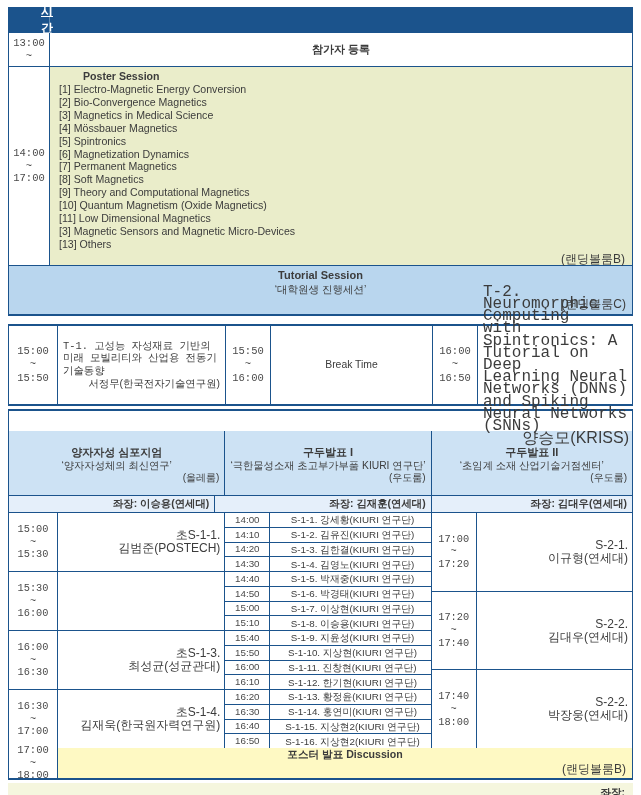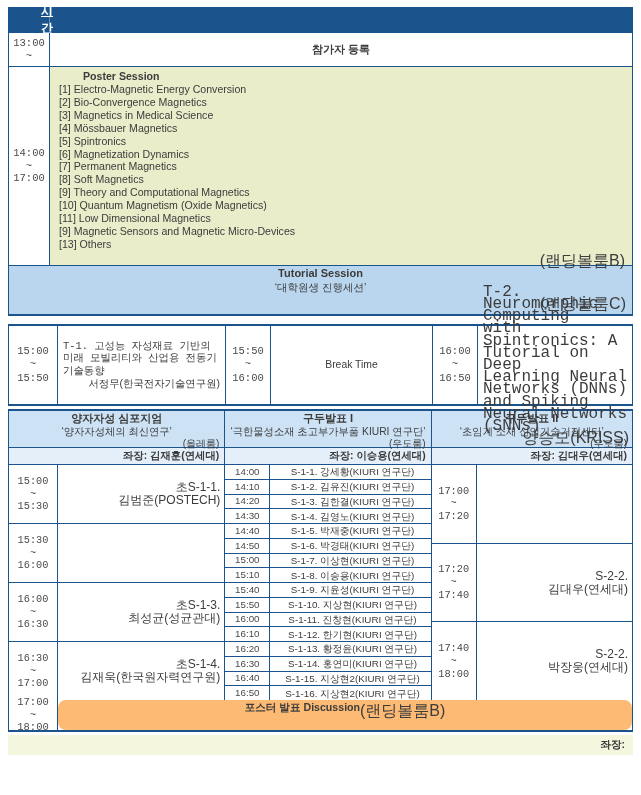--- a/index.html
+++ b/index.html
@@ -35,21 +35,21 @@
     display:flex; align-items:center; justify-content:center; text-align:center;
     font-size:10.5px; color:#4a4a4a; line-height:1.2;
   }
   .reg-row { height:34px; }
   .reg-label { flex:1; display:flex; align-items:center; justify-content:center; font-size:11px; font-weight:bold; }
 
   .poster-row { height:199px; }
   .poster-cell { flex:1; background:#eaedca; padding:3px 7px 2px 9px; }
   .poster-title { font-weight:bold; font-size:10.6px; line-height:13px;margin-left:24px; }
   .poster-item { font-size:10.6px; line-height:12.9px; }
-  .room-line { text-align:right; font-size:16px; color:#3c3c3c; }
+  .room-line { text-align:right; font-size:12px; color:#3c3c3c; }
 
   .tutorial-row {
     height:50px; background:#b9d6ee; border-bottom:2px solid #1b538c;
     display:flex; flex-direction:column; justify-content:center; padding:2px 6px;
   }
   .tut-title { text-align:center; font-weight:bold; font-size:11px; line-height:14px; }
   .tut-sub   { text-align:center; font-size:10.5px; line-height:14px; }
 
   .gap8 { height:8px; } .gap3 { height:3px; }
 
@@ -62,21 +62,21 @@
             font-size:10.5px; color:#4a4a4a; line-height:1.25; flex:none; }
   .t-time.mid { width:45px; }
   .t-content { width:168px; padding:4px 5px; display:flex; flex-direction:column; justify-content:center;
                font-size:10.4px; line-height:12.6px; flex:none; }
   .t-content.brk { width:162px; align-items:center; justify-content:center; }
   .t-content.t2 { width:156px; font-size:16px; line-height:12.2px; }
   .t-speaker { text-align:right; }
 
   
   .symp { width:625px; border:1px solid #1b538c; border-top:2px solid #1b538c; border-bottom:none; }
-  .sess-hdr { display:flex; height:36px; background:#cde2f4; }
+  .sess-hdr { display:flex; height:64px; background:#cde2f4;margin-top:20px; }
   .sess-cell { display:flex; flex-direction:column; justify-content:center; padding:2px 5px 1px 5px;
                border-right:1px solid #1b538c; }
   .sess-cell:last-child { border-right:none; }
   .sess-c1 { width:217px; } .sess-c2 { width:207px; } .sess-c3 { width:201px; }
   .sess-title { text-align:center; font-weight:bold; font-size:11px; line-height:14px; }
   .sess-sub { text-align:center; font-size:10.3px; line-height:13px; }
   .sess-room { text-align:right; font-size:10px; line-height:11px; }
 
   .chair-row { display:flex; height:18px; background:#e5effa; border-top:1px solid #1b538c; border-bottom:1px solid #1b538c; }
   .chair-cell { display:flex; align-items:center; justify-content:flex-end; padding-right:5px;
@@ -100,21 +100,21 @@
                  padding:2px 4px 2px 7px; font-size:12px; line-height:13px; overflow:hidden;align-items:flex-end; }
   .grp2 .blk-content { flex-direction:row; align-items:center; padding:0 2px 0 6px;
                        font-size:9.8px; line-height:11px; white-space:nowrap; }
 
   
   .disc-row { display:flex; height:32px; width:625px;
               border:1px solid #1b538c; border-top:none; border-bottom:2px solid #1b538c; }
   .disc-time { width:49px; flex:none; border-right:1px solid #1b538c;
                display:flex; align-items:center; justify-content:center; text-align:center;
                font-size:10.5px; color:#4a4a4a; line-height:1.2; }
-  .disc-cell { flex:1; background:#fdba74; display:flex; flex-direction:row; justify-content:center; padding:1px 6px;border-radius:8px; }
+  .disc-cell { flex:1; background:#fef9c3; display:flex; flex-direction:column; justify-content:center; padding:1px 6px; }
   .disc-label { text-align:center; font-weight:bold; font-size:10.6px; line-height:13px; }
 
   .footer-band { width:625px; height:20px; background:#f5f6de;
                  display:flex; align-items:center; justify-content:flex-end;
                  padding-right:8px; font-weight:bold; font-size:10.5px; }
 </style>
 </head>
 <body>
 
 <div class="page">
@@ -143,21 +143,21 @@
             <div class="poster-item">[2] Bio-Convergence Magnetics</div>
             <div class="poster-item">[3] Magnetics in Medical Science</div>
             <div class="poster-item">[4] Mössbauer Magnetics</div>
             <div class="poster-item">[5] Spintronics</div>
             <div class="poster-item">[6] Magnetization Dynamics</div>
             <div class="poster-item">[7] Permanent Magnetics</div>
             <div class="poster-item">[8] Soft Magnetics</div>
             <div class="poster-item">[9] Theory and Computational Magnetics</div>
             <div class="poster-item">[10] Quantum Magnetism (Oxide Magnetics)</div>
             <div class="poster-item">[11] Low Dimensional Magnetics</div>
-            <div class="poster-item">[9] Magnetic Sensors and Magnetic Micro-Devices</div>
+            <div class="poster-item">[3] Magnetic Sensors and Magnetic Micro-Devices</div>
             <div class="poster-item">[13] Others</div>
           </div>
         <div class="room-line">(랜딩볼룸B)</div>
       </div>
     </div>
 
     <div class="tutorial-row">
       <div class="tut-title">Tutorial Session</div>
       <div class="tut-sub">‘대학원생 진행세션’</div>
       <div class="room-line">(랜딩볼룸C)</div>
@@ -209,22 +209,22 @@
         <div class="sess-room">(우도룸)</div>
       </div>
       <div class="sess-cell sess-c3">
         <div class="sess-title">구두발표 II</div>
         <div class="sess-sub">‘초임계 소재 산업기술거점센터’</div>
         <div class="sess-room">(우도룸)</div>
       </div>
     </div>
 
     <div class="chair-row">
+      <div class="chair-cell sess-c2">좌장: 이승용(연세대)</div>
       <div class="chair-cell sess-c1">좌장: 김재훈(연세대)</div>
-      <div class="chair-cell sess-c2">좌장: 이승용(연세대)</div>
       <div class="chair-cell sess-c3">좌장: 김대우(연세대)</div>
     </div>
 
     <div class="symp-body">
       <div class="grp grp1">
 
           <div class="block">
             <div class="blk-time pre">15:00
 ~
 15:30</div>
@@ -341,20 +341,24 @@
             <div class="blk-time">16:50</div>
             <div class="blk-content">S-1-16. 지상현2(KIURI 연구단)</div>
           </div>
         </div>
       <div class="grp grp3">
 
           <div class="block">
             <div class="blk-time pre">17:00
 ~
 17:20</div>
+            <div class="blk-content">
+              <div>S-2-1.</div>
+              <div>이규형(연세대)</div>
+            </div>
           </div>
 
           <div class="block">
             <div class="blk-time pre">17:20
 ~
 17:40</div>
             <div class="blk-content">
               <div>S-2-2.</div>
               <div>김대우(연세대)</div>
             </div>

